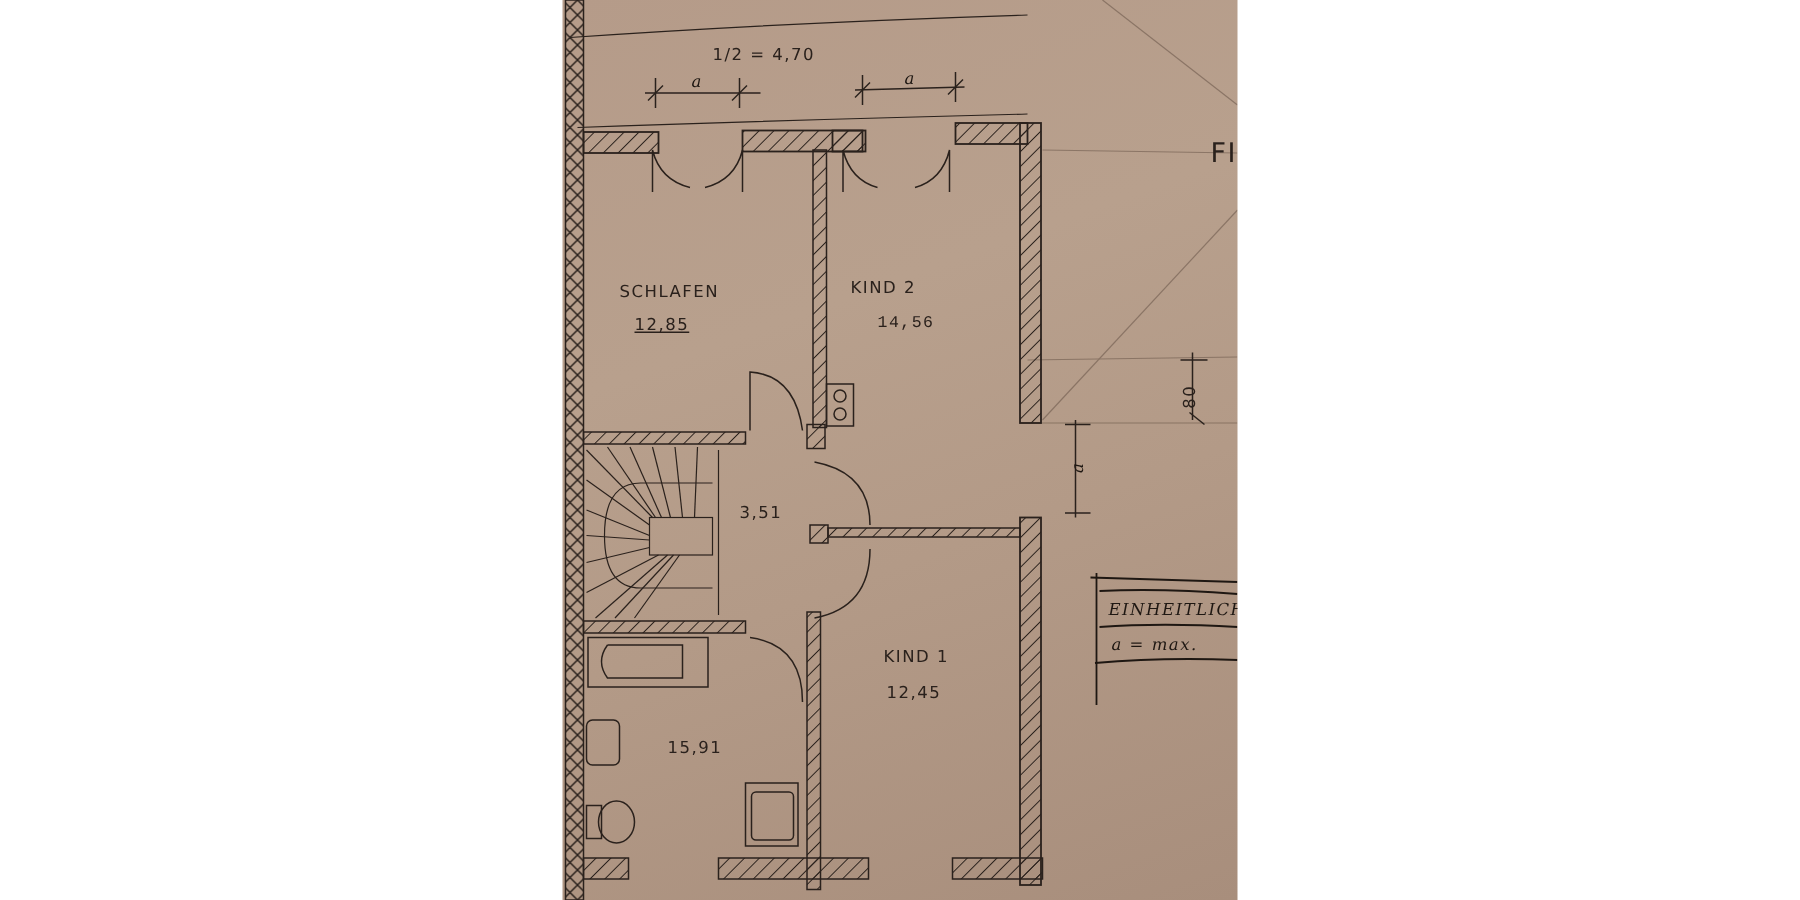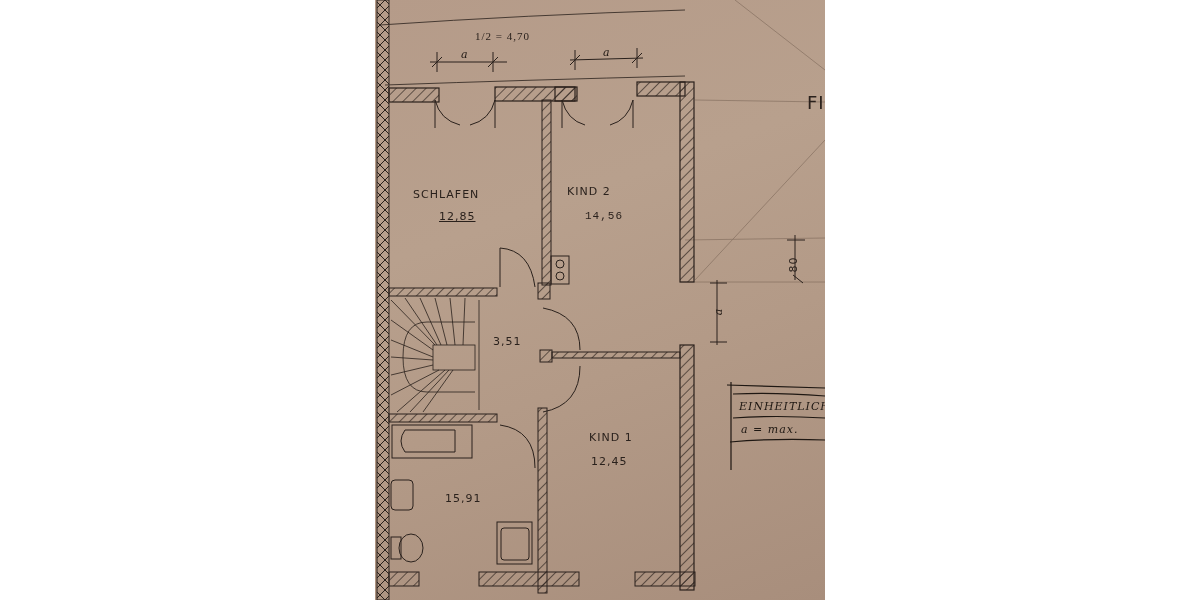--- a/index.html
+++ b/index.html
@@ -137,26 +137,26 @@
 
     <g stroke="#1e1712" stroke-width="1.2" fill="none">
       <path d="M352,385 L450,388"></path>
       <path d="M358,394 Q400,392 450,396"></path>
       <path d="M358,418 Q400,415 450,418"></path>
       <path d="M355,442 Q400,438 450,440"></path>
       <line x1="356" y1="382" x2="356" y2="470"></line>
     </g>
   </svg>
 
-  <div class="lbl dim" style="left:100px;top:30px;font-family:Liberation Serif, serif;">1/2 = 4,70</div>
+  <div class="lbl dim" style="left:100px;top:30px;">1/2 = 4,70</div>
   <div class="lbl hand" style="left:86px;top:48px;">a</div>
   <div class="lbl hand" style="left:228px;top:46px;">a</div>
 
   <div class="lbl room-name" style="left:38px;top:188px;">SCHLAFEN</div>
-  <div class="lbl room-area" style="left:64px;top:210px;text-decoration:underline;">12,85</div>
+  <div class="lbl room-area" style="left:48px;top:210px;text-decoration:underline;">12,85</div>
 
   <div class="lbl room-name" style="left:192px;top:185px;">KIND 2</div>
   <div class="lbl room-area" style="left:210px;top:210px;font-family:Liberation Mono, monospace;">14,56</div>
 
   <div class="lbl room-area" style="left:118px;top:335px;">3,51</div>
 
   <div class="lbl room-area" style="left:70px;top:492px;">15,91</div>
 
   <div class="lbl room-name" style="left:214px;top:431px;">KIND 1</div>
   <div class="lbl room-area" style="left:216px;top:455px;">12,45</div>

